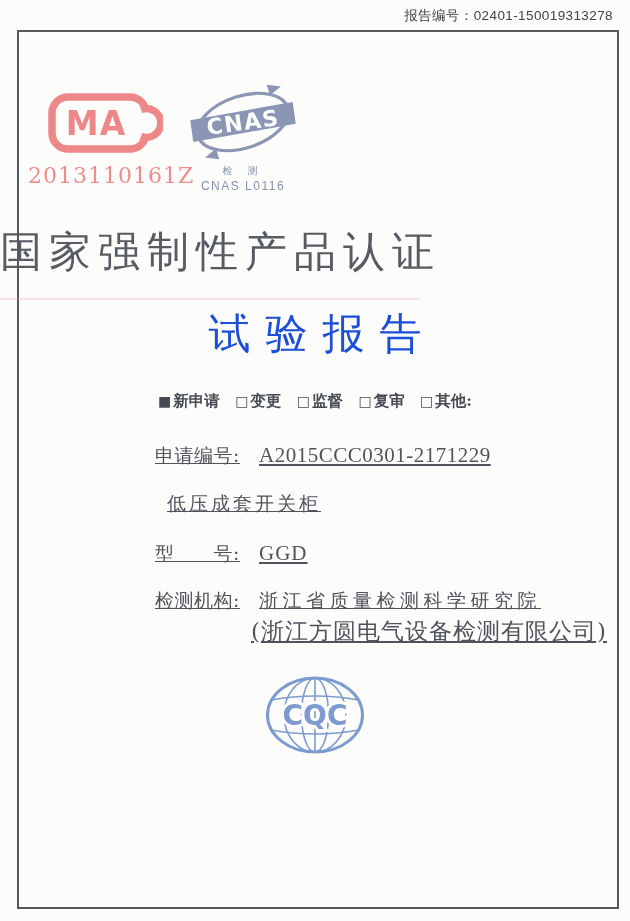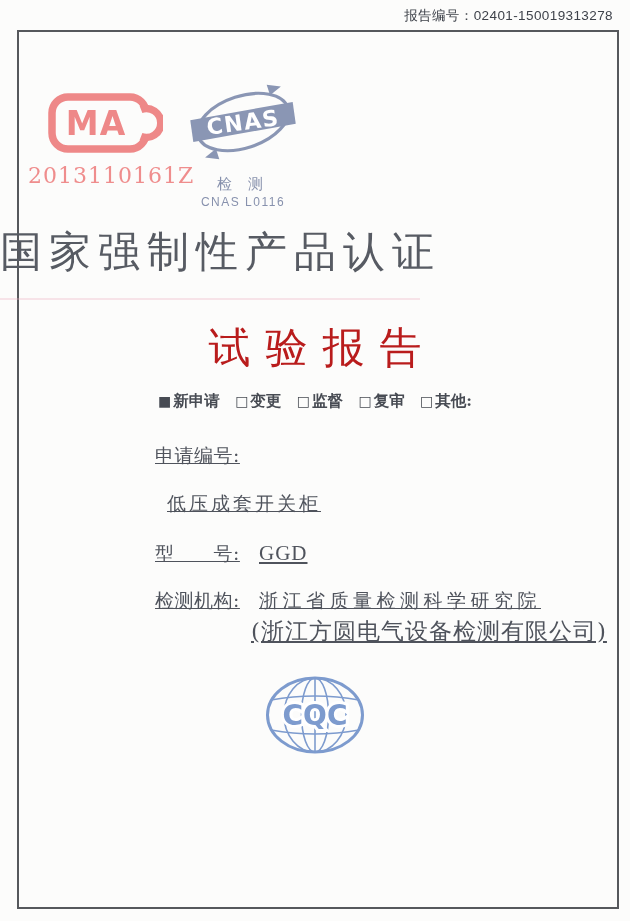--- a/index.html
+++ b/index.html
@@ -20,35 +20,35 @@
     position:absolute;left:17px;top:30px;width:598px;height:875px;
     border:2px solid #56585c;background:transparent;
   }
   
   .cma-block{position:absolute;left:28px;top:88px;width:152px;text-align:center;}
   .cma-number{
     margin-top:1px;font-family:"DejaVu Serif",serif;
     font-size:22px;color:#ef8d8d;letter-spacing:1px;
   }
   .cnas-block{position:absolute;left:186px;top:84px;width:114px;text-align:center;}
-  .cnas-category{font-size:15px;color:#8791ad;letter-spacing:6px;margin-top:11px;}
+  .cnas-category{font-size:10px;color:#8791ad;letter-spacing:6px;margin-top:0;}
   .cnas-code{font-size:12px;color:#8791ad;letter-spacing:1.5px;margin-top:1px;}
   
   .title-line1{
     position:absolute;top:224px;left:0;width:100%;text-align:left;
     font-family:"DejaVu Serif",serif;font-size:42px;color:#575b63;
     letter-spacing:7px;
   }
   .scan-artifact{
     position:absolute;top:298px;left:0;width:420px;height:2px;
     background:rgba(236,170,190,0.30);
   }
   .title-line2{
-    position:absolute;top:320px;left:0;width:100%;text-align:center;
-    font-family:"DejaVu Serif",serif;font-size:42px;color:#b91c1c;
+    position:absolute;top:306px;left:0;width:100%;text-align:center;
+    font-family:"DejaVu Serif",serif;font-size:42px;color:#1d4ed8;
     letter-spacing:15px;text-indent:15px;
   }
   
   .apply-type{
     position:absolute;top:391px;left:0;width:100%;text-align:center;
     font-size:15.5px;font-weight:bold;color:#474b53;
     font-family:"DejaVu Serif",serif;
   }
   .apply-option{margin:0 5px;white-space:nowrap;}
   .apply-option .mark{margin-right:2px;font-family:"DejaVu Sans",sans-serif;font-size:14px;}
@@ -122,20 +122,21 @@
     <span class="apply-option"><span class="mark">■</span><span>新申请</span></span>
     <span class="apply-option"><span class="mark">□</span><span>变更</span></span>
     <span class="apply-option"><span class="mark">□</span><span>监督</span></span>
     <span class="apply-option"><span class="mark">□</span><span>复审</span></span>
     <span class="apply-option"><span class="mark">□</span><span>其他:</span></span>
   </div>
 
   <div class="fields">
     <div class="field-row row-appno">
       <span class="field-label">申请编号:</span>
+      <span class="field-value">A2015CCC0301-2171229</span>
     </div>
     <div class="field-row row-product">
       <span class="field-value">低压成套开关柜</span>
     </div>
     <div class="field-row row-model">
       <span class="field-label">型　　号:</span>
       <span class="field-value">GGD</span>
     </div>
     <div class="field-row row-org">
       <span class="field-label">检测机构:</span>

